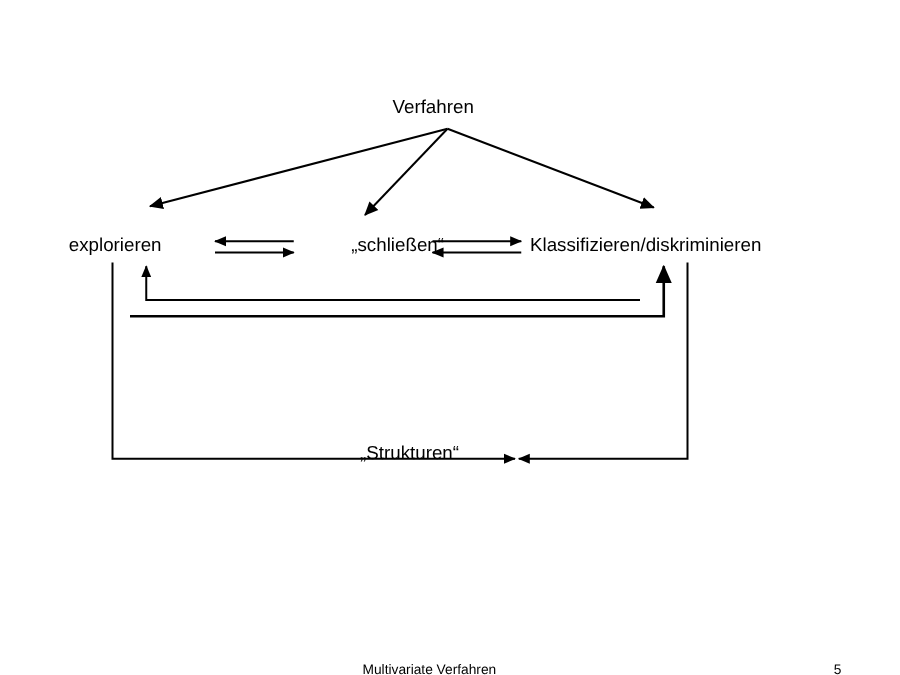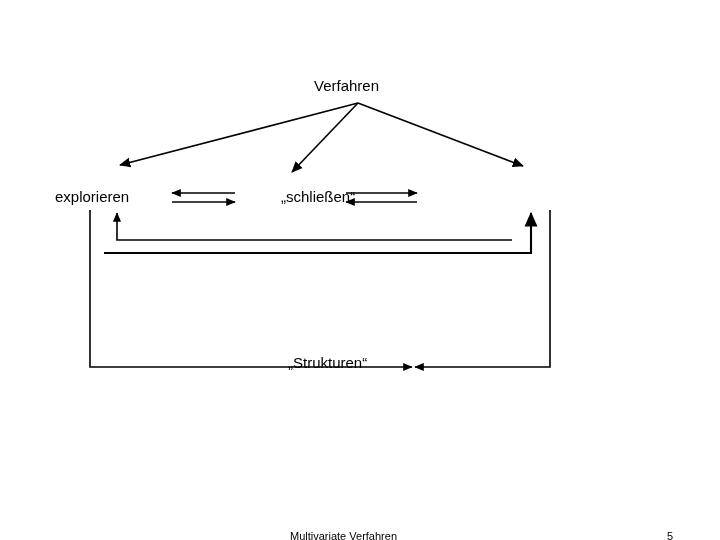--- a/index.html
+++ b/index.html
@@ -115,20 +115,21 @@
       <path d="M 104 253 L 531 253 L 531 213" fill="none" stroke="#000000" stroke-width="2.1" marker-end="url(#ah)"></path>
     </g>
   </svg>
 
   <div class="node-label" id="label-verfahren">Verfahren</div>
 
   <div class="node-label" id="label-explorieren">explorieren</div>
 
   <div class="node-label" id="label-schliessen">„schließen“</div>
 
+  <div class="node-label" id="label-klassifizieren">Klassifizieren/diskriminieren</div>
 
   <div class="node-label" id="label-strukturen">„Strukturen“</div>
 
   <div class="footer-text" id="footer-title">Multivariate Verfahren</div>
 
   <div class="footer-text" id="footer-page">5</div>
 
 </div>
 
 </body></html>

